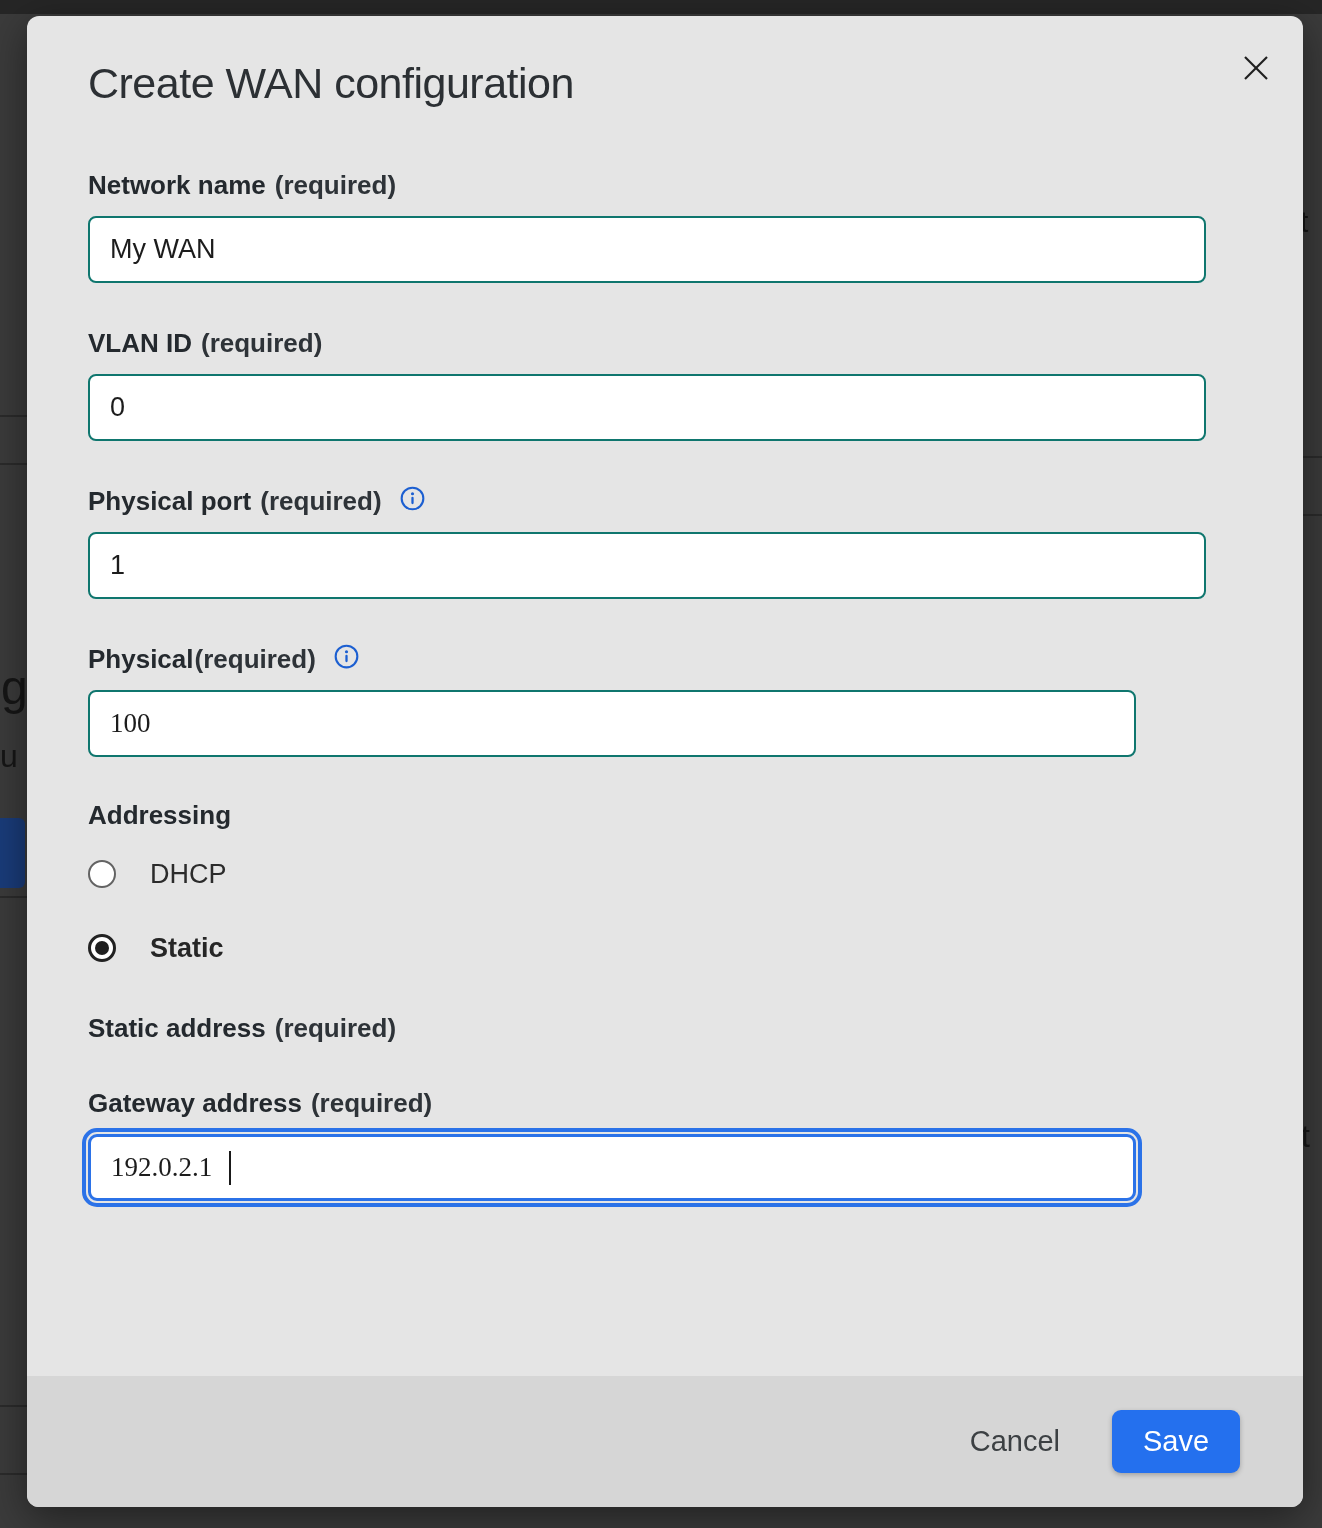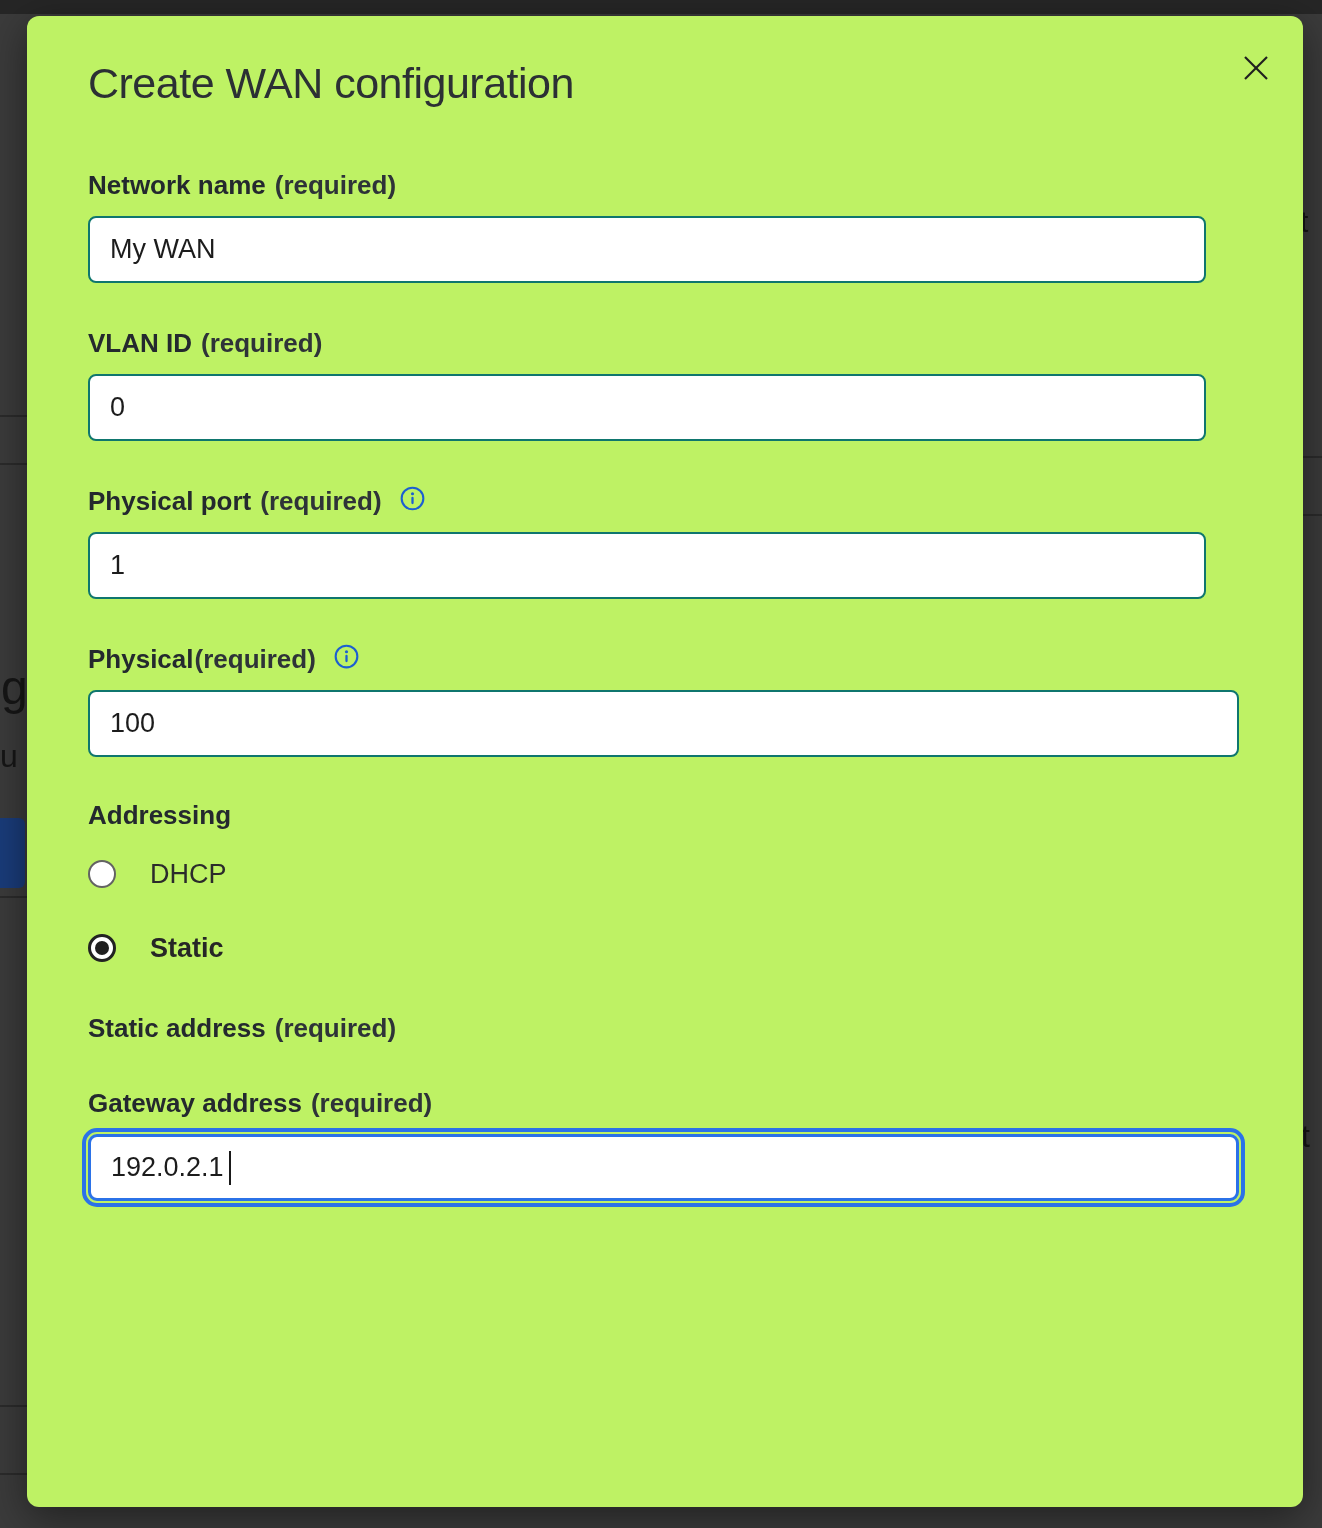--- a/index.html
+++ b/index.html
@@ -29,21 +29,21 @@
   .bg-line.l3 { left: 0; top: 896px; width: 27px; }
   .bg-line.l4 { left: 0; top: 1405px; width: 27px; }
   .bg-line.l5 { left: 0; top: 1473px; width: 27px; }
   .bg-line.r1 { left: 1303px; top: 456px; width: 19px; }
   .bg-line.r2 { left: 1303px; top: 514px; width: 19px; }
 
   
   .modal {
     position: absolute; left: 27px; top: 16px;
     width: 1276px; height: 1491px;
-    background: #bef264; border-radius: 12px;
+    background: #e5e5e5; border-radius: 12px;
     overflow: hidden;
     box-shadow: 0 10px 40px rgba(0,0,0,0.45);
   }
   .modal-body { padding: 42px 0 0 61px; }
 
   .modal-title {
     font-size: 43px; font-weight: 400; color: #2c3034;
     letter-spacing: -0.5px; line-height: 50px;
   }
 
@@ -64,21 +64,21 @@
   .required { font-size: 26px; font-weight: 700; color: #2e3338; margin-left: 9px; }
   .required.no-gap { margin-left: 1px; }
   .info-icon { margin-left: 18px; display: inline-flex; cursor: pointer; }
 
   .text-input {
     display: block; height: 67px; border: 2px solid #0f766e; border-radius: 8px;
     font-family: "Liberation Sans", sans-serif;
     font-size: 27px; color: #1c1c1c; padding: 0 20px; background: #fff; outline: none;
   }
   .w-narrow { width: 1118px; }
-  .w-wide  { width: 1151px; }
+  .w-wide  { width: 1048px; font-family: Liberation Serif, serif; }
 
   .input-wrap { position: relative; width: fit-content; }
   .text-input.focused {
     border: 3px solid #2b72e8;
     outline: 4px solid #2b72e8;
     outline-offset: 2px;
     border-radius: 9px;
   }
   .caret {
     position: absolute; left: 141px; top: 17px; width: 2px; height: 34px;
@@ -224,13 +224,17 @@
         <span class="field-label">Gateway address</span>
         <span class="required">(required)</span>
       </div>
       <div class="input-wrap">
         <input class="text-input w-wide focused" type="text" value="192.0.2.1" style="">
         <span class="caret"></span>
       </div>
     </div>
   </div>
 
+  <div class="modal-footer">
+    <button class="cancel-btn">Cancel</button>
+    <button class="save-btn">Save</button>
+  </div>
 </div>
 
 </body></html>

